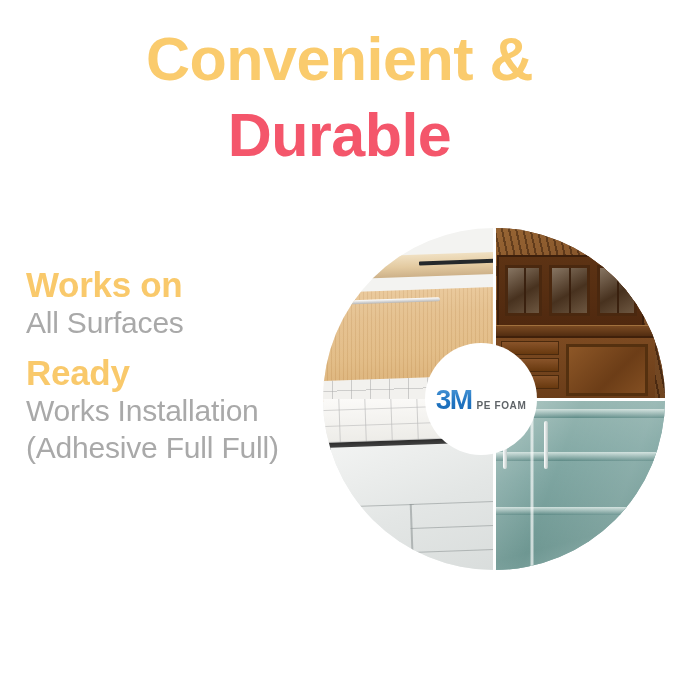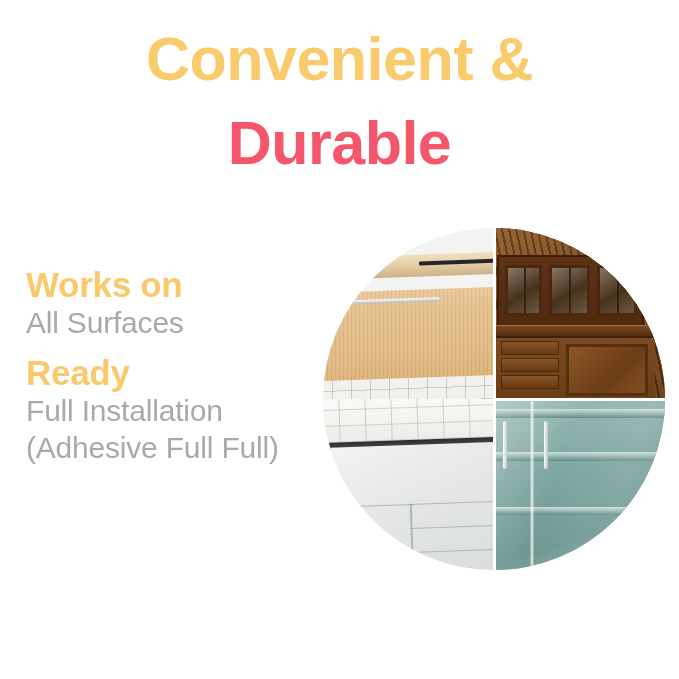--- a/index.html
+++ b/index.html
@@ -32,21 +32,21 @@
     display: block;
     font-size: 61px;
     font-weight: bold;
     color: #facb6d;
   }
   .headline-line-2 {
     display: block;
     font-size: 61px;
     font-weight: bold;
     color: #f4566b;
-    margin-top: 24px;
+    margin-top: 16px;
   }
 
   
   .features {
     position: absolute;
     left: 26px;
     top: 264px;
     width: 330px;
   }
   .feat-accent {
@@ -352,21 +352,21 @@
   <div class="headline">
     <span class="headline-line-1">Convenient &amp;</span>
     <span class="headline-line-2">Durable</span>
   </div>
 
   <div class="features">
     <div class="feat-accent">Works on</div>
     <div class="feat-body">All Surfaces</div>
     <div class="feat-gap"></div>
     <div class="feat-accent">Ready</div>
-    <div class="feat-body">Full Installation</div>
+    <div class="feat-body">Works Installation</div>
     <div class="feat-body">(Adhesive Full Full)</div>
   </div>
 
   <div class="collage">
 
     <div class="quad quad-tl">
       <div class="tl-upper-shelf"></div>
       <div class="tl-upper-handle"></div>
       <div class="tl-door">
         <div class="tl-grain"></div>
@@ -419,14 +419,20 @@
       <div class="br-door-seam"></div>
       <div class="br-handle h1"></div>
       <div class="br-handle h2"></div>
       <div class="br-gloss"></div>
     </div>
 
     <div class="seam-v"></div>
     <div class="seam-h"></div>
   </div>
 
+  <div class="badge">
+    <div class="badge-inner">
+      <span class="badge-3m">3M</span>
+      <span class="badge-pefoam">PE FOAM</span>
+    </div>
+  </div>
 
 </div>
 
 </body></html>

